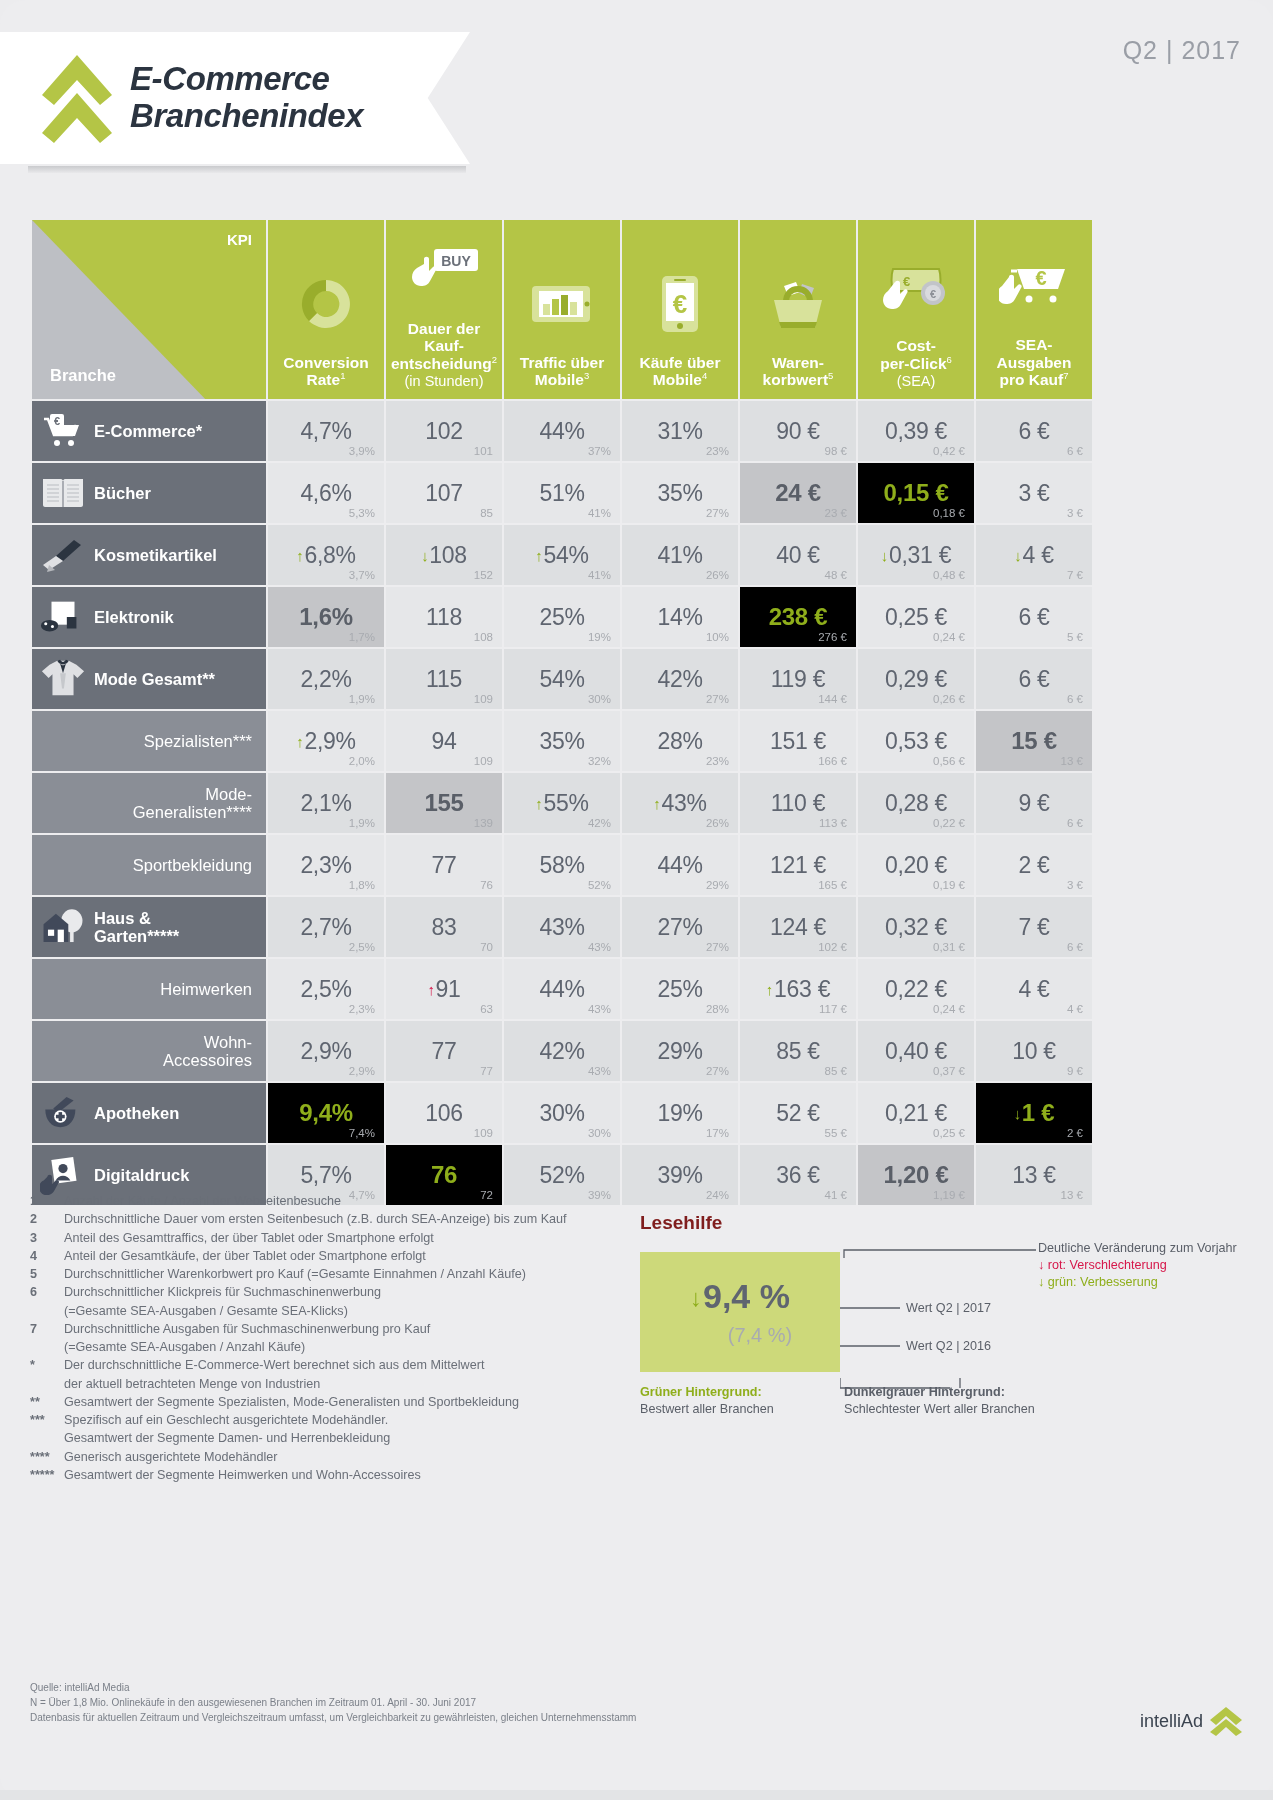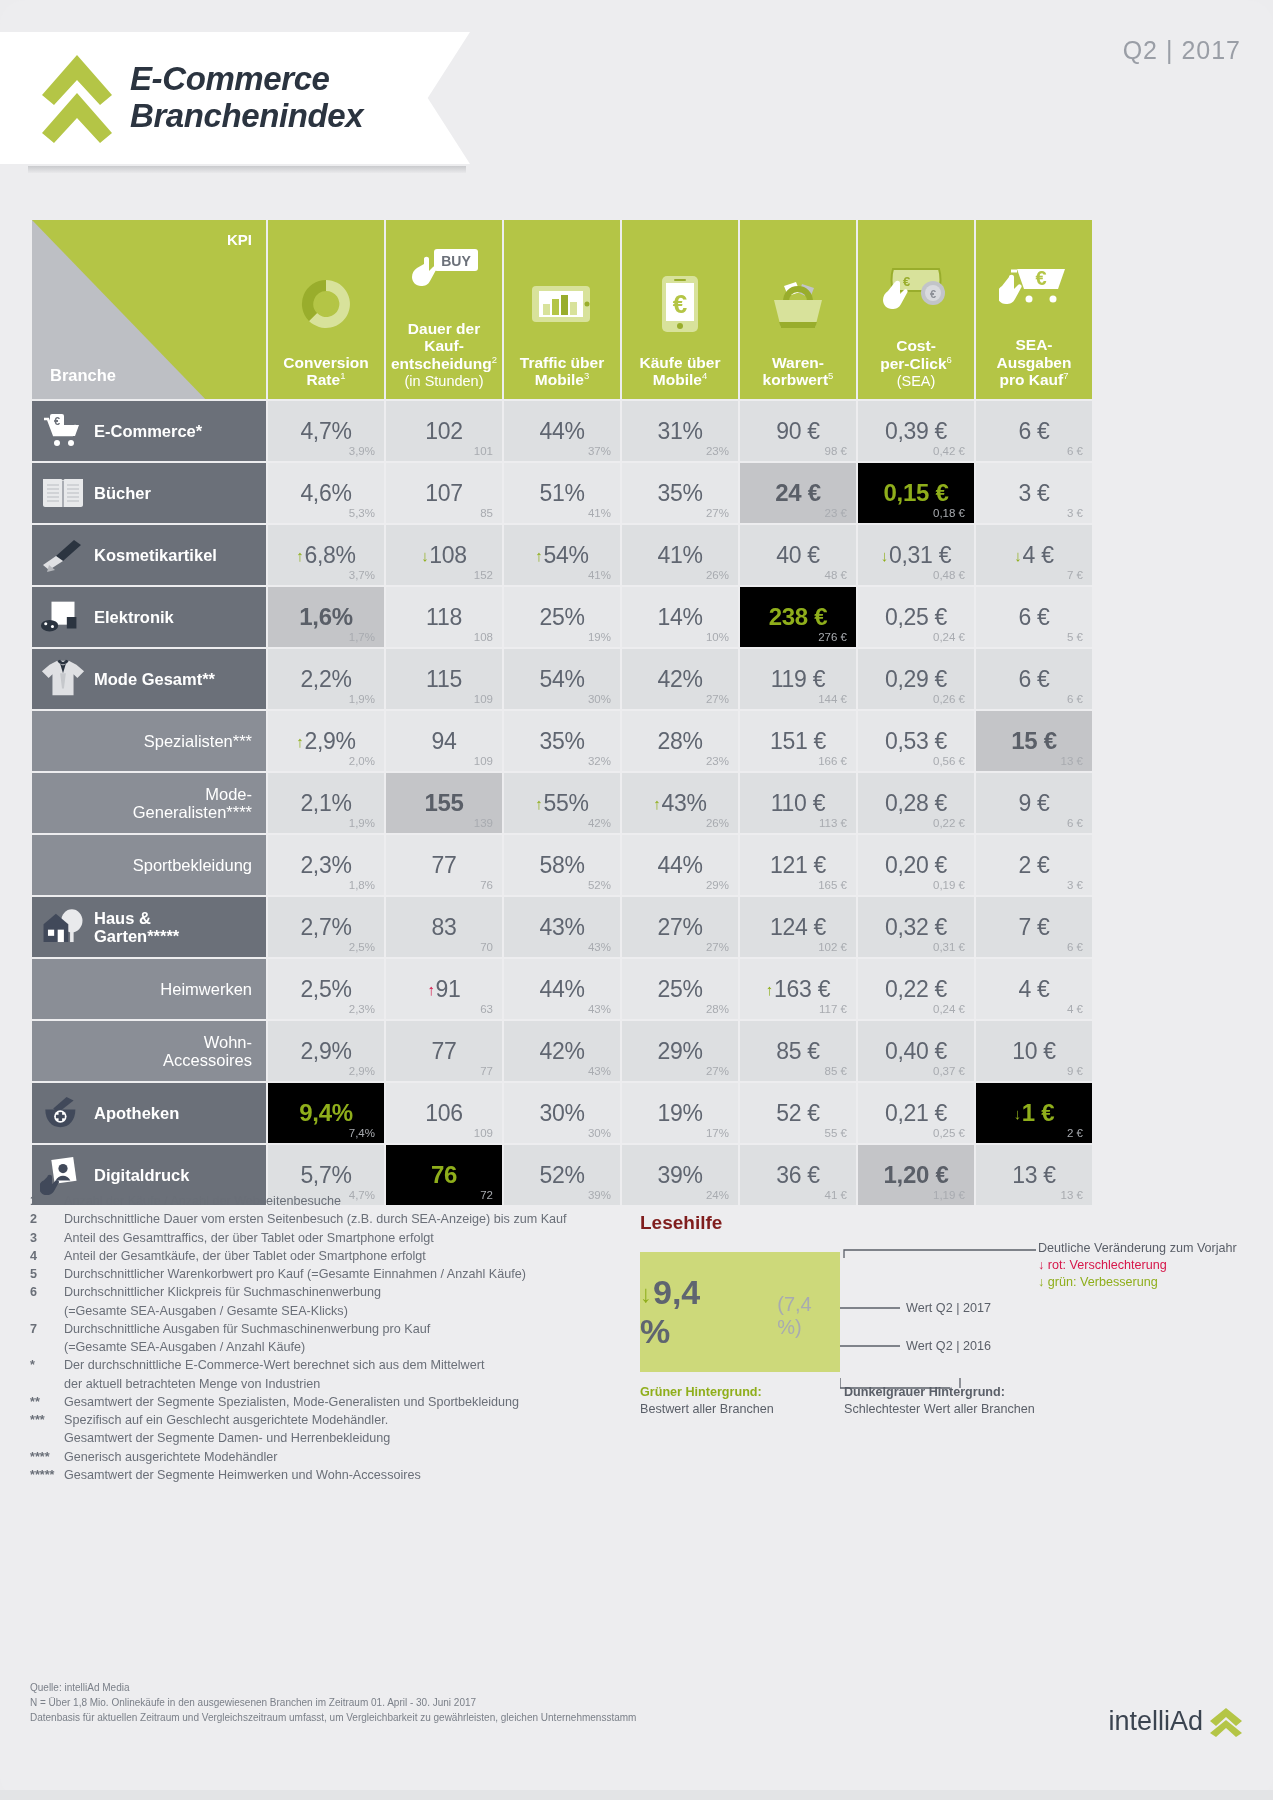--- a/index.html
+++ b/index.html
@@ -102,41 +102,41 @@
   .fn-row .num { width:34px; flex:0 0 34px; font-weight:bold; }
   .fn-row .txt { flex:1; }
   .fn-row.cont .num { visibility:hidden; }
 
   
   .lesehilfe { position:absolute; left:640px; top:1212px; width:610px; }
   .lh-title { font-size:19px; font-weight:bold; color:#7f1d1d; margin-bottom:10px; }
   .lh-body { position:relative; height:170px; }
   .lh-box {
     position:absolute; left:0; top:8px; width:200px; height:120px;
-    background:#cdd97a; display:flex; flex-direction:row;
+    background:#cdd97a; display:flex; flex-direction:column;
     align-items:center; justify-content:center;
   }
   .lh-big { font-size:34px; font-weight:bold; color:#5f6570; }
   .lh-big .arrow { font-size:24px; color:#8fae1b; }
   .lh-small { font-size:20px; color:#a8abb0; margin-top:8px; margin-left:40px;}
   .lh-lines { position:absolute; left:200px; top:0; width:410px; height:150px; }
   .lh-ann { position:absolute; font-size:12.6px; color:#5a5f68; line-height:1.35;}
   .lh-ann .red { color:#d6174a; }
   .lh-ann .grn { color:#8fae1b; }
   .lh-foot { position:absolute; top:140px; left:0; width:610px; display:flex; gap:14px; font-size:12.6px; line-height:1.35;}
   .lh-foot .b1 { width:190px; }
   .lh-foot .b1 strong { color:#8fae1b; }
   .lh-foot .b2 strong { color:#5a5f68; }
 
   
   .source {
     position:absolute; left:30px; top:1680px; font-size:10px; color:#7b8089; line-height:1.5;
   }
   .brand { position:absolute; right:30px; top:1706px; display:flex; align-items:center; gap:6px;}
-  .brand-name { font-size:27px; color:#3b4450; }
+  .brand-name { font-size:18px; color:#3b4450; }
   .brand-chev { width:34px; height:30px; position:relative; }
   .bottom-rule{ position:absolute; left:0; bottom:0; width:100%; height:10px; background:#e3e4e6;}
 </style>
 </head>
 <body>
 
 <div class="page">
 
   <div class="header">
     <div class="logo-plate">

